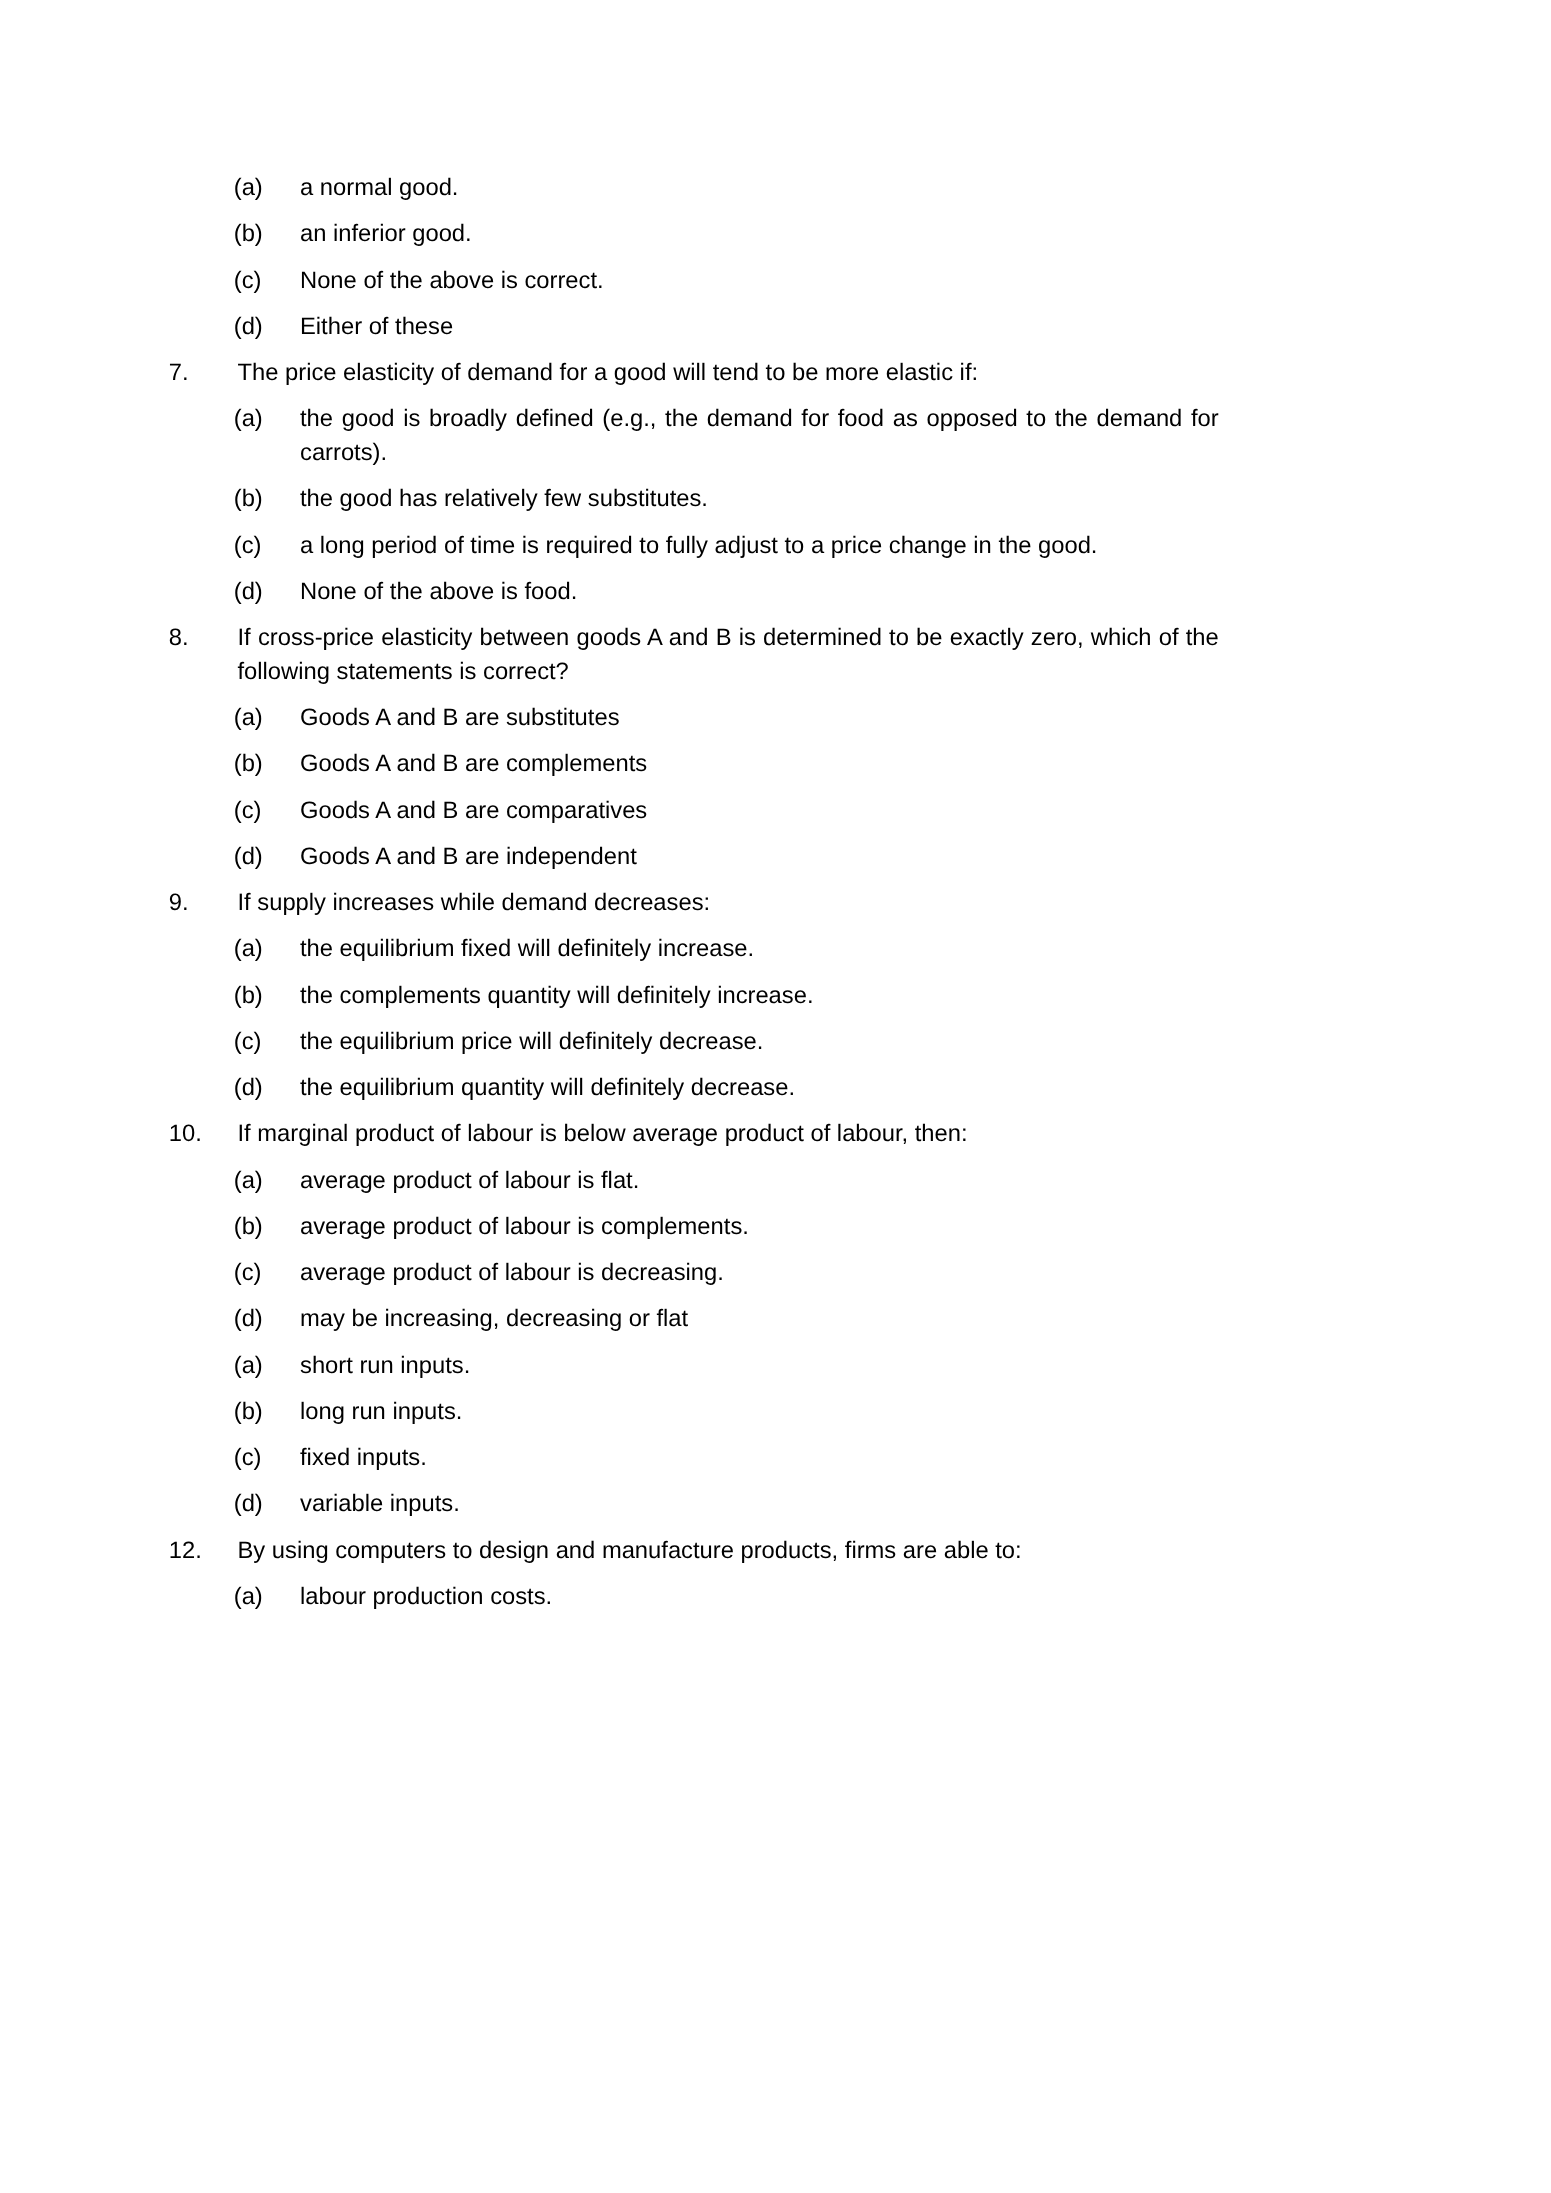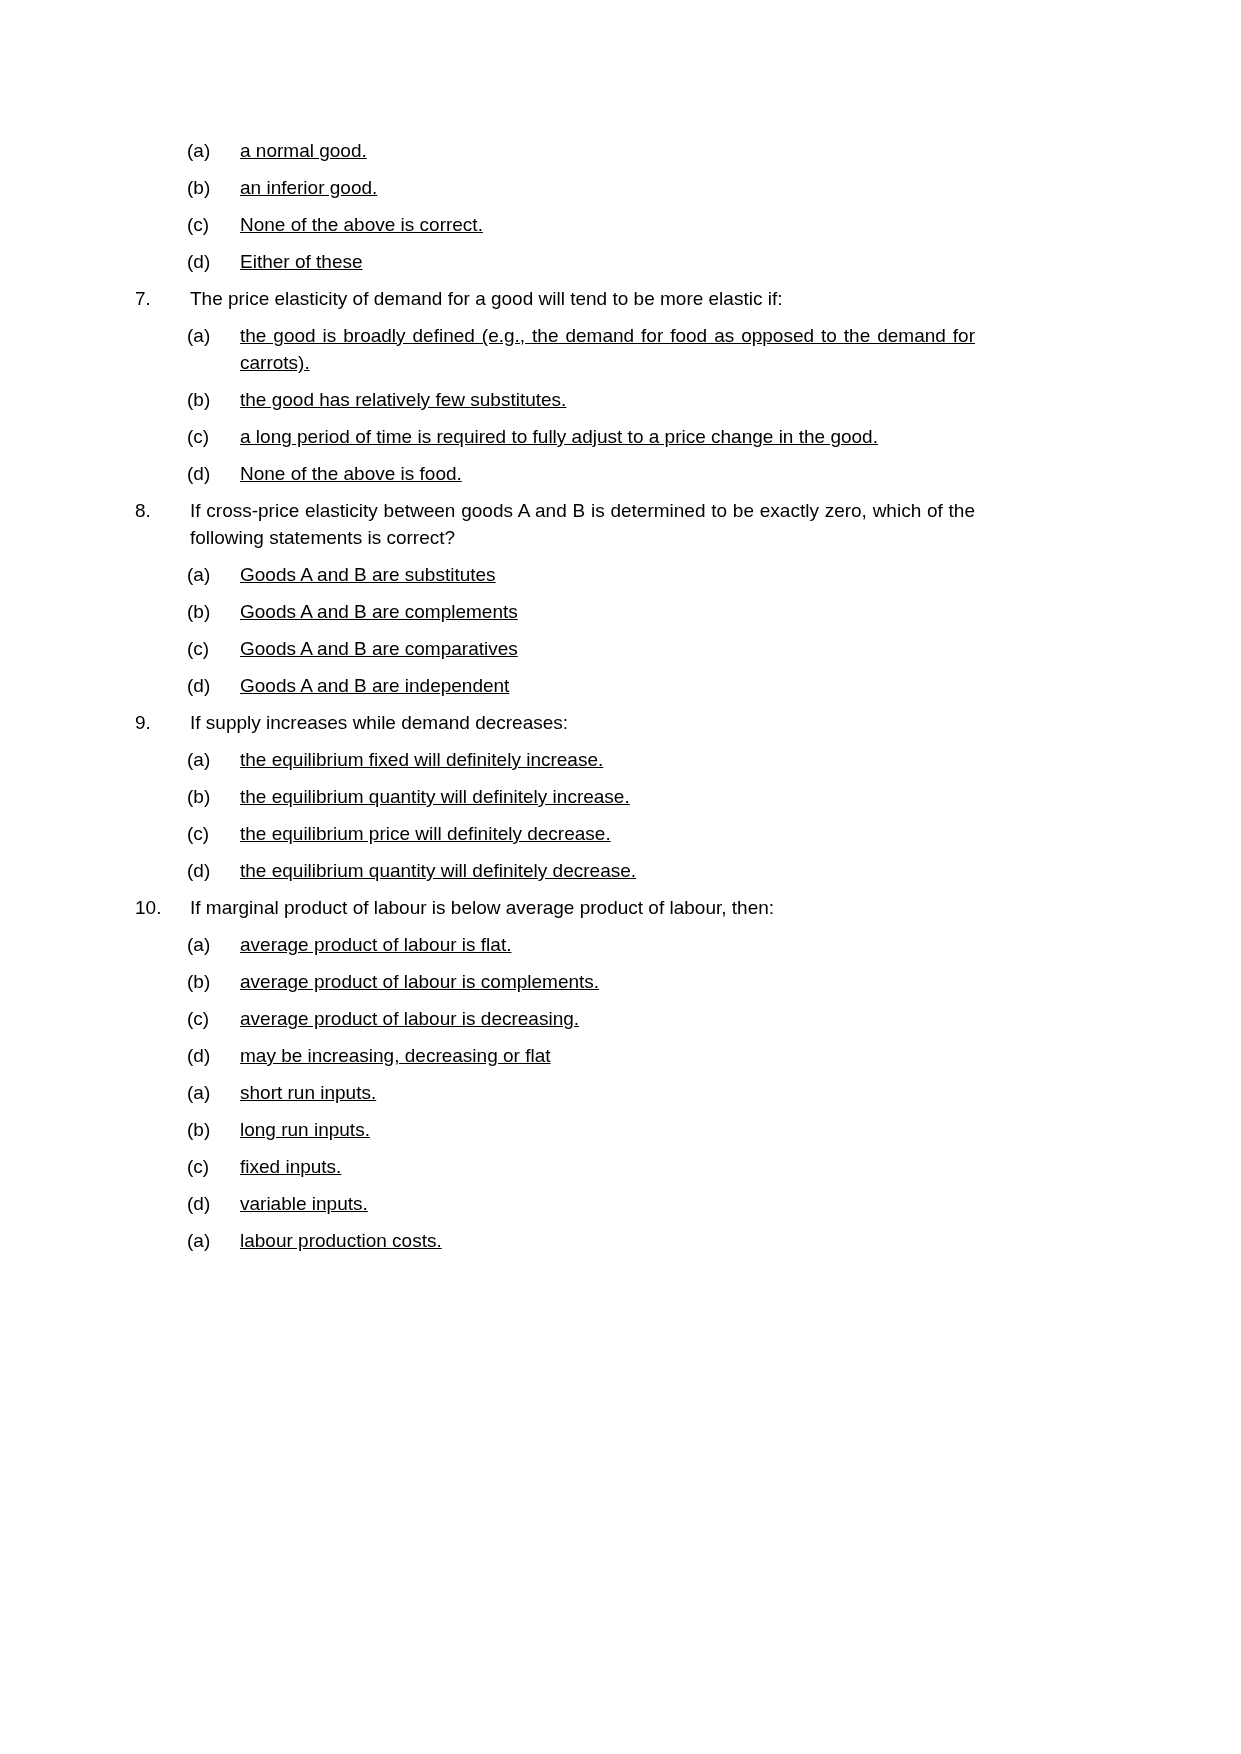--- a/index.html
+++ b/index.html
@@ -39,21 +39,20 @@
   .option {
     display: flex;
     margin: 0 266px 10px 187px;
   }
   .opt-letter {
     flex: 0 0 53px;
   }
   .opt-text {
     flex: 1;
     text-align: justify;
-    text-decoration: underline;
   }
   .page-number {
     position: absolute;
     top: 1450px;
     left: 135px;
     width: 840px;
     text-align: center;
   }
 </style>
 </head>
@@ -144,21 +143,21 @@
       <span class="q-text">If supply increases while demand decreases:</span>
     </div>
     <div class="options">
   <div class="option">
     <span class="opt-letter">(a)</span>
     <span class="opt-text">the equilibrium fixed will definitely increase.</span>
   </div>
 
   <div class="option">
     <span class="opt-letter">(b)</span>
-    <span class="opt-text">the equilibrium quantity will definitely increase.</span>
+    <span class="opt-text">the complements quantity will definitely increase.</span>
   </div>
 
   <div class="option">
     <span class="opt-letter">(c)</span>
     <span class="opt-text">the equilibrium price will definitely decrease.</span>
   </div>
 
   <div class="option">
     <span class="opt-letter">(d)</span>
     <span class="opt-text">the equilibrium quantity will definitely decrease.</span>
@@ -212,20 +211,24 @@
   </div>
 
   <div class="option">
     <span class="opt-letter">(d)</span>
     <span class="opt-text">variable inputs.</span>
   </div>
 </div>
   </div>
 
   <div class="question-block">
+    <div class="question">
+      <span class="q-num">12.</span>
+      <span class="q-text">By using computers to design and manufacture products, firms are able to:</span>
+    </div>
     <div class="options">
   <div class="option">
     <span class="opt-letter">(a)</span>
     <span class="opt-text">labour production costs.</span>
   </div>
 </div>
   </div>
 </div>
 </main>
 

